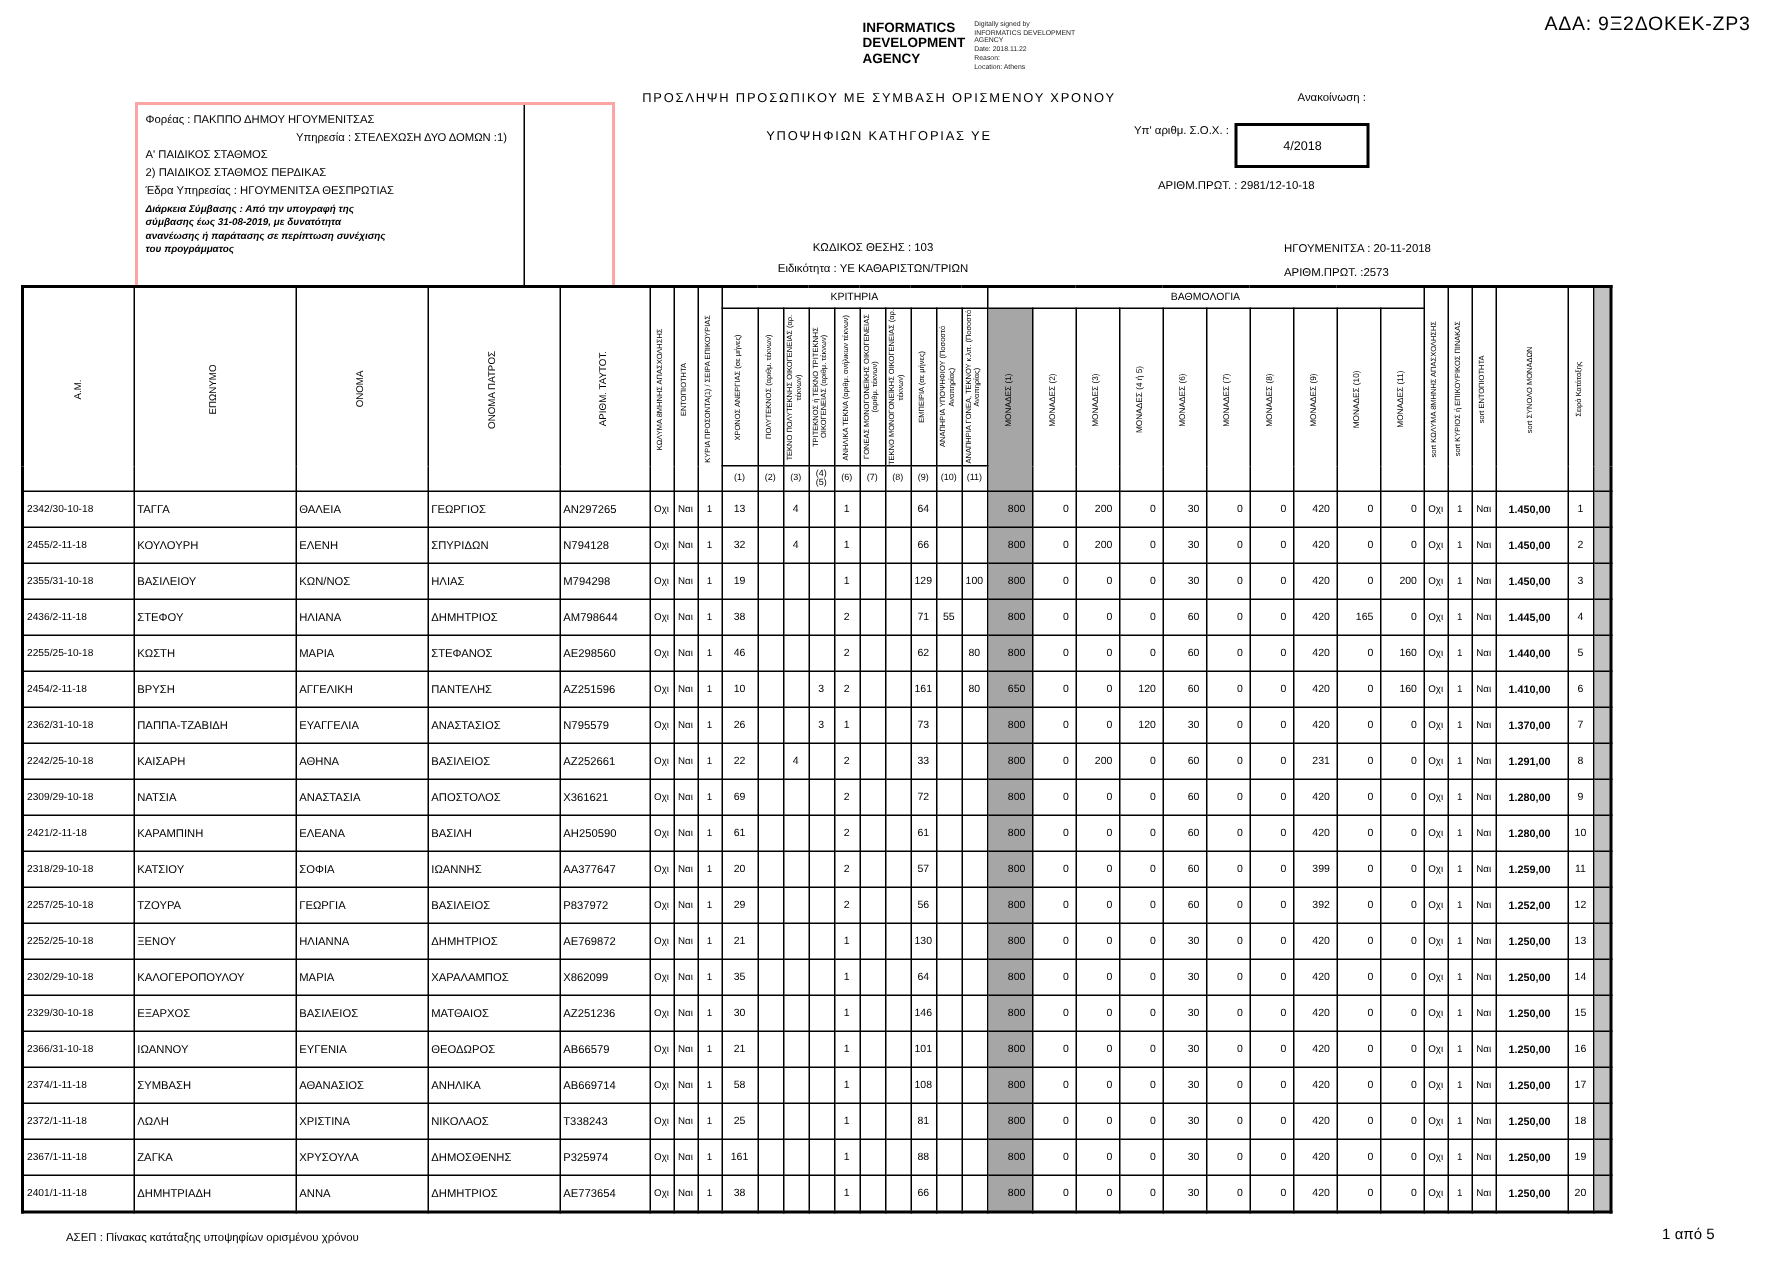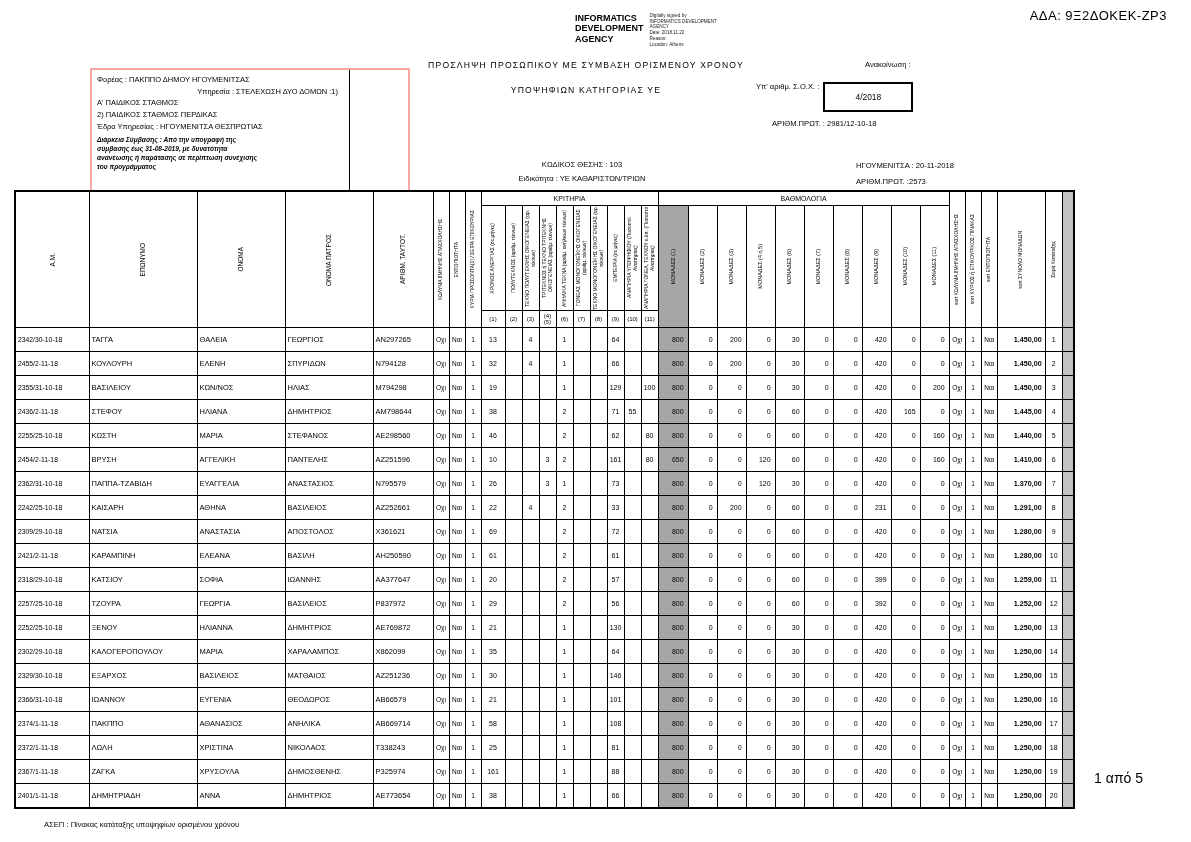--- a/index.html
+++ b/index.html
@@ -47,25 +47,25 @@
   .v.small{font-size:5.5px;}
   .mon1{background:#a6a6a6;}
   .grayfill{background:#c2c2c2;}
 
   tbody td{height:23px;font-size:7px;text-align:center;}
   td.am{text-align:left;padding-left:2px;font-size:6.8px;}
   td.txt{text-align:left;padding-left:2px;font-size:7.5px;}
   td.sm{font-size:6.5px;}
   td.r{text-align:right;padding-right:4px;}
   td.mon1td{background:#a6a6a6;}
-  td.tot{text-align:right;padding-right:3px;font-weight:bold;font-size:7.2px;}
+  td.tot{text-align:center;padding-right:3px;font-weight:bold;font-size:7.2px;}
   td.rank{font-size:7px;}
 
   .footer-left{position:absolute;left:30px;top:820px;font-size:7.6px;margin-left:14px;}
-  .footer-right{position:absolute;right:48px;top:770px;font-size:14px;}
+  .footer-right{position:absolute;right:48px;top:818px;font-size:10px;}
 </style>
 </head>
 <body>
 
 <div class="page">
 
   <div class="ada">ΑΔΑ: 9Ξ2ΔΟΚΕΚ-ΖΡ3</div>
 
   <div class="sig">
     <div class="sig-agency">
@@ -846,21 +846,21 @@
             <td class="r">0</td>
             <td class="sm">Οχι</td>
             <td class="sm">1</td>
             <td class="sm">Ναι</td>
             <td class="tot">1.250,00</td>
             <td class="rank">16</td>
             <td class="grayfill"></td>
           </tr>
           <tr>
             <td class="am">2374/1-11-18</td>
-            <td class="txt">ΠΑΚΠΠΟ</td>
+            <td class="txt">ΣΥΜΒΑΣΗ</td>
             <td class="txt">ΑΘΑΝΑΣΙΟΣ</td>
             <td class="txt">ΑΝΗΛΙΚΑ</td>
             <td class="txt">ΑΒ669714</td>
             <td class="sm">Οχι</td>
             <td class="sm">Ναι</td>
             <td class="sm">1</td>
             <td>58</td>
             <td></td>
             <td></td>
             <td></td>

